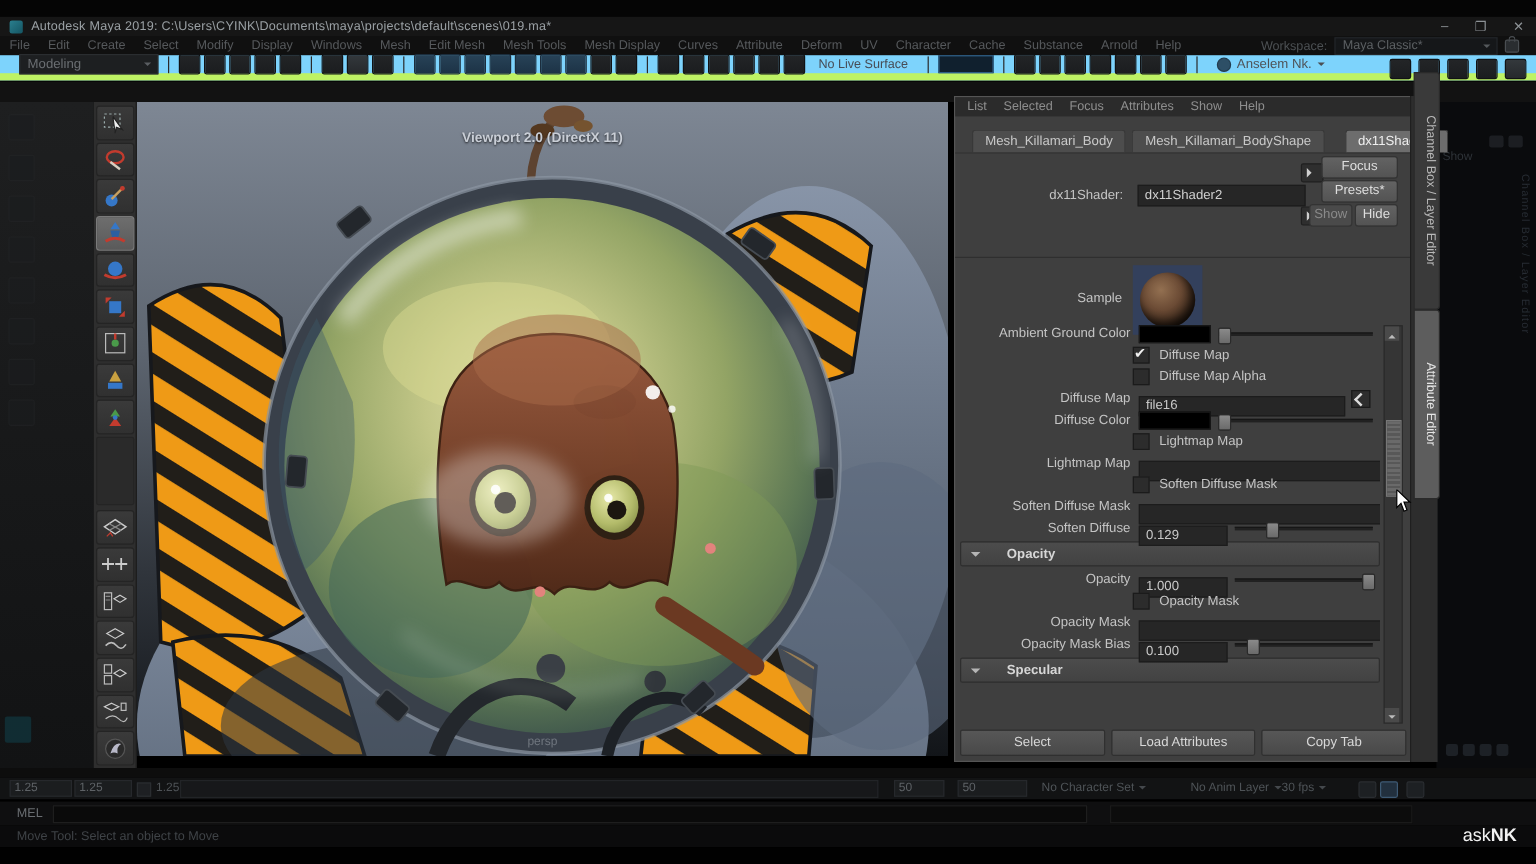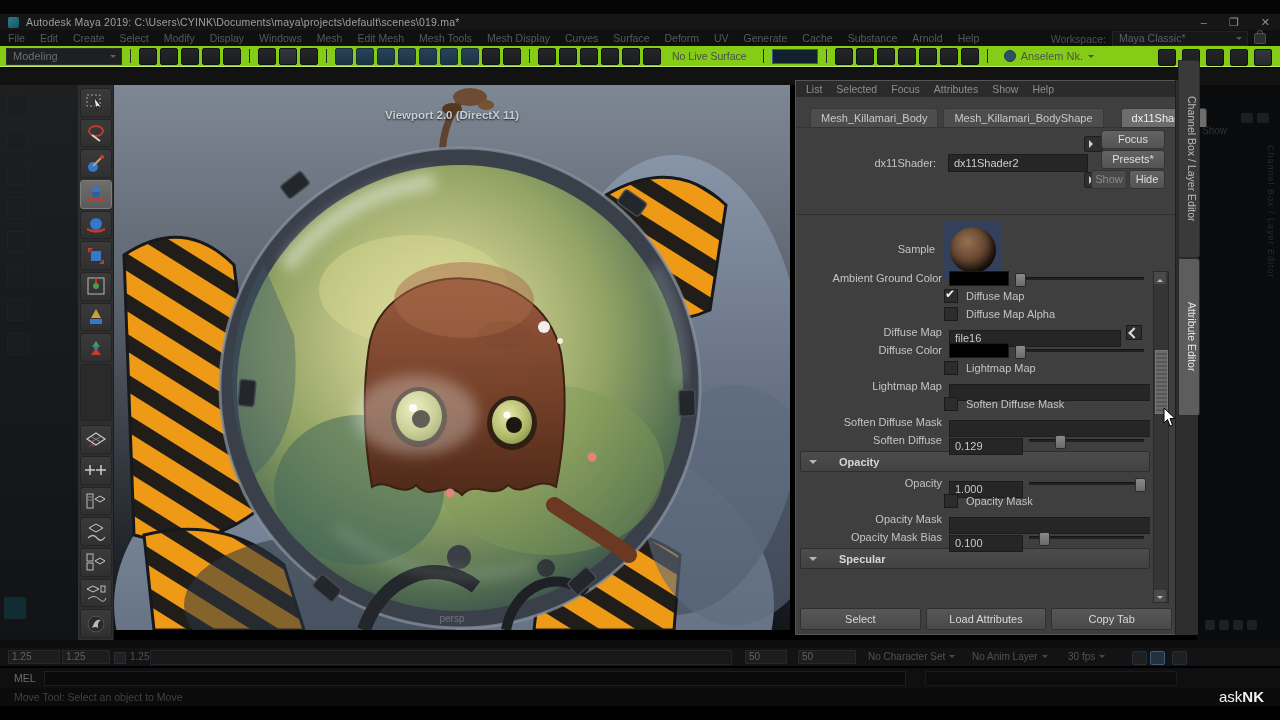--- a/index.html
+++ b/index.html
@@ -17,21 +17,21 @@
   .winbtns span{cursor:default;}
   #menubar{left:0;top:30px;width:1280px;height:16px;background:#101010;display:flex;align-items:center;padding-left:8px;box-sizing:border-box;}
   #menubar .mitem{color:#56595c;margin-right:15px;font-size:10.5px;}
   #workspace{position:absolute;right:14px;top:31px;display:flex;align-items:center;gap:6px;}
   #workspace .wlabel{color:#4c5053;font-size:10.5px;}
   #workspace .wval{color:#5c6063;background:#151719;border:1px solid #222528;padding:0 18px 1px 6px;font-size:10.5px;position:relative;min-width:110px;}
   #workspace .wval:after{content:"";position:absolute;right:5px;top:5px;border:3px solid transparent;border-top-color:#55595c;}
   #ws-lock{width:10px;height:9px;border:1px solid #4a4e52;border-radius:2px;position:relative;background:#2a2d30;}
   #ws-lock:before{content:"";position:absolute;left:2px;top:-4px;width:4px;height:4px;border:1px solid #4a4e52;border-bottom:none;border-radius:3px 3px 0 0;}
 
-  #toolbar{left:0;top:46px;width:1280px;height:21px;background:#84cc16;border-bottom:1px solid #bef264;display:flex;align-items:center;padding-left:6px;box-sizing:border-box;gap:3px;}
+  #toolbar{left:0;top:46px;width:1280px;height:21px;background:#7dd3fc;border-bottom:6px solid #bef264;display:flex;align-items:center;padding-left:16px;box-sizing:border-box;gap:3px;}
   .tb-sep{width:1px;height:14px;background:#2a2a2a;margin:0 5px;}
   .tb-tile{width:16px;height:15px;background:linear-gradient(#232527,#1b1d1f);border:1px solid #101214;border-radius:2px;}
   .tb-tile.blue{background:linear-gradient(#274257,#1d3346);border-color:#1b2d3d;}
   .tb-tile.sel{background:linear-gradient(#33383c,#26292c);}
   #menuset{width:108px;height:15px;background:#1d1f21;border:1px solid #2a2d30;color:#6a6e72;display:flex;align-items:center;padding-left:6px;position:relative;}
   #menuset:after{content:"";position:absolute;right:5px;top:6px;border:3px solid transparent;border-top-color:#5a5e62;}
   #nolive{color:#474c55;margin:18px 8px;font-size:10.5px;}
   #maskfield{width:44px;height:13px;background:#10202e;border:1px solid #2d5e86;}
   #userchip{display:flex;align-items:center;gap:5px;color:#4f5357;margin-left:8px;}
   #userchip .uicon{width:10px;height:10px;border-radius:50%;background:#2d4f66;border:1px solid #233c4e;}
@@ -160,24 +160,24 @@
       <span class="mitem">Create</span>
       <span class="mitem">Select</span>
       <span class="mitem">Modify</span>
       <span class="mitem">Display</span>
       <span class="mitem">Windows</span>
       <span class="mitem">Mesh</span>
       <span class="mitem">Edit Mesh</span>
       <span class="mitem">Mesh Tools</span>
       <span class="mitem">Mesh Display</span>
       <span class="mitem">Curves</span>
-      <span class="mitem">Surface</span>
+      <span class="mitem">Attribute</span>
       <span class="mitem">Deform</span>
       <span class="mitem">UV</span>
-      <span class="mitem">Generate</span>
+      <span class="mitem">Character</span>
       <span class="mitem">Cache</span>
       <span class="mitem">Substance</span>
       <span class="mitem">Arnold</span>
       <span class="mitem">Help</span>
     </div>
   <div id="workspace" class="abs">
     <span class="wlabel">Workspace:</span>
     <span class="wval">Maya Classic*</span>
     <span id="ws-lock"></span>
   </div>
@@ -635,21 +635,21 @@
 
   <div class="abs" id="rangebar">
     <div class="rb-field" style="left:8px;width:44px">1.25</div>
     <div class="rb-field" style="left:62px;width:40px">1.25</div>
     <div class="rb-cb" style="left:114px"></div>
     <div class="rb-text" style="left:130px">1.25</div>
     <div id="rb-strip"></div>
     <div class="rb-field" style="left:745px;width:34px">50</div>
     <div class="rb-field" style="left:798px;width:50px">50</div>
     <div class="rb-dd" style="left:868px">No Character Set</div>
-    <div class="rb-dd" style="left:972px">No Anim Layer</div>
+    <div class="rb-dd" style="left:992px">No Anim Layer</div>
     <div class="rb-dd" style="left:1068px">30 fps</div>
     <div class="rb-ico" style="left:1132px"></div>
     <div class="rb-ico hl" style="left:1150px"></div>
     <div class="rb-ico" style="left:1172px"></div>
   </div>
 
   <div class="abs" id="melbar">
     <div id="mel-label">MEL</div>
     <div id="mel-input"></div>
     <div id="mel-result"></div>

